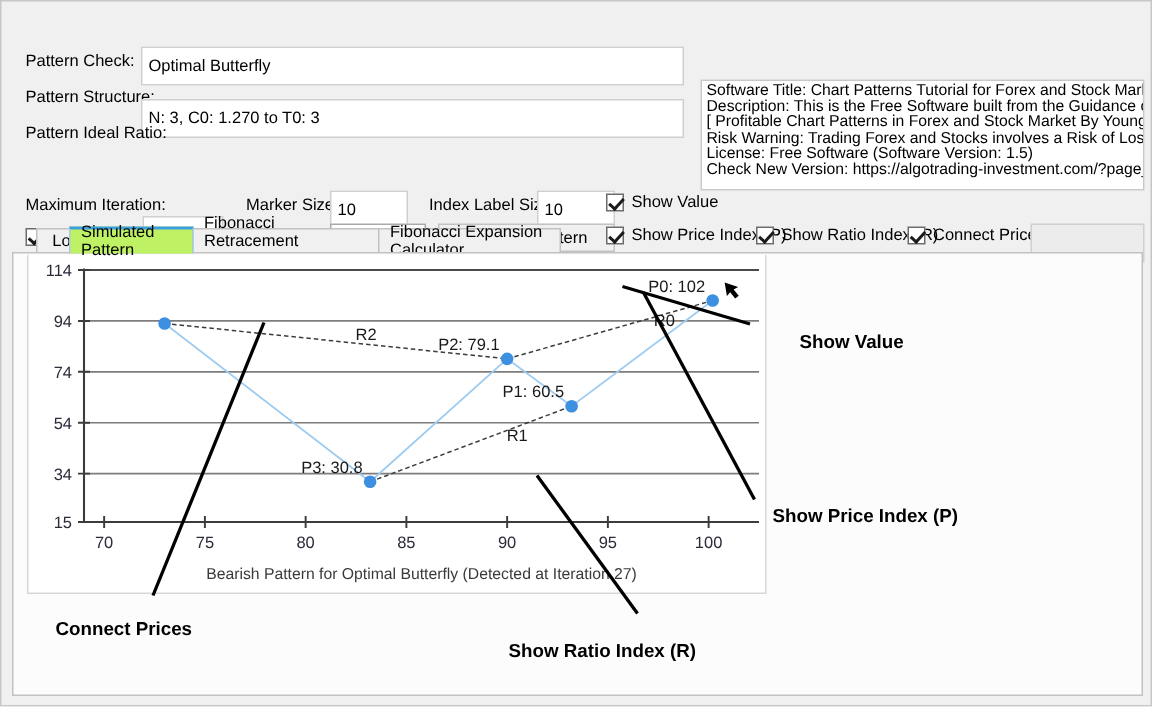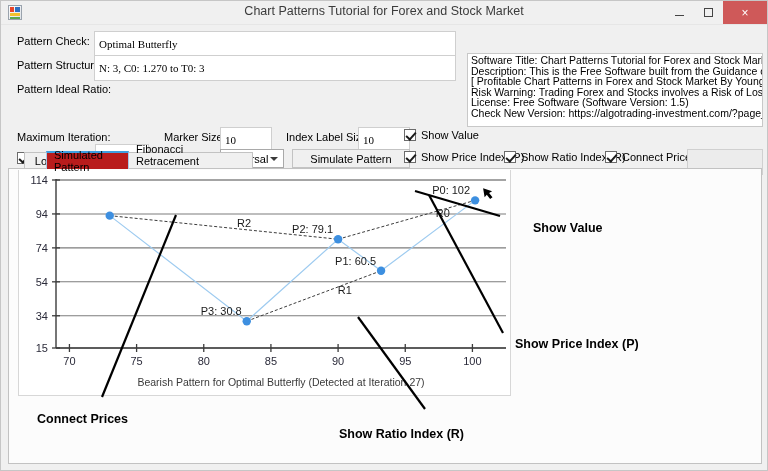--- a/index.html
+++ b/index.html
@@ -28,21 +28,21 @@
   .winbtn{width:29px;height:23px;display:flex;align-items:center;justify-content:center;
           color:#444;font-size:11px;}
   .winbtn.close{width:44px;background:#cf5959;color:#fff;font-size:12px;}
   .minglyph{display:block;width:9px;height:1px;background:#444;margin-top:6px;}
   .maxglyph{display:block;width:9px;height:9px;border:1px solid #444;box-sizing:border-box;}
 
   
   .form{position:absolute;left:0;top:23px;width:768px;height:125px;}
   .lbl{position:absolute;font-size:11px;color:#000;white-space:nowrap;}
   .txt{position:absolute;background:#fff;border:1px solid #cfcfcf;
-       box-sizing:border-box;font-family:Liberation Serif, serif;font-size:11px;
+       box-sizing:border-box;font-family:Liberation Sans, sans-serif;font-size:11px;
        padding:12px 4px;color:#000;white-space:nowrap;overflow:hidden;
        display:flex;align-items:center;}
   .txt.disabled{background:#ececec;border:1px solid #d0d0d0;}
 
   .infobox{position:absolute;left:466px;top:29px;width:296px;height:74px;
            background:#fff;border:1px solid #c8c8c8;box-sizing:border-box;
            padding:1px 3px;overflow:hidden;}
   .infobox div{font-size:10.5px;line-height:10.6px;white-space:nowrap;color:#000;}
 
   .cb{position:absolute;display:flex;align-items:center;white-space:nowrap;font-size:11px;}
@@ -59,63 +59,45 @@
 
   .btn{position:absolute;background:#f0f0f0;border:1px solid #c3c3c3;box-sizing:border-box;
        display:flex;align-items:center;justify-content:center;font-size:11px;color:#000;}
 
   
   .tabstrip{position:absolute;left:7px;top:150px;width:754px;height:18px;}
   .tab{position:absolute;top:1px;height:17px;background:#f0f0f0;
        border:1px solid #c2c2c2;border-bottom:none;box-sizing:border-box;
        display:flex;align-items:center;justify-content:center;padding:0 7px;
        font-size:11px;color:#000;}
-  .tab.active{top:0;height:18px;background:#b91c1c;border-color:#a8c8e8;
+  .tab.active{top:0;height:18px;background:#bef264;border-color:#a8c8e8;
               border-top:2px solid #3e9fe0;z-index:3;}
 
   
   .tabpage{position:absolute;left:7px;top:167px;width:754px;height:296px;
            background:#fcfcfc;border:1px solid #c2c2c2;box-sizing:border-box;}
   .chartpanel{position:absolute;left:9px;top:1px;width:493px;height:226px;
               background:#fff;border:1px solid #d7d7d7;border-top:none;box-sizing:border-box;}
   svg{display:block;}
 
   .annot{position:absolute;font-weight:bold;font-size:12.5px;color:#000;white-space:nowrap;}
 </style>
 </head>
 <body>
 
 <div class="window">
 
-  <div class="titlebar">
-    <div class="title-icon">
-      <i class="ti1"></i>
-        <i class="ti2"></i>
-        <i class="ti3"></i>
-        <i class="ti4"></i>
-    </div>
-    <div class="title-text">Chart Patterns Tutorial for Forex and Stock Market</div>
-    <div class="winbtns">
-      <div class="winbtn">
-          <span class="minglyph"></span>
-        </div>
-      <div class="winbtn">
-          <span class="maxglyph"></span>
-        </div>
-      <div class="winbtn close">×</div>
-    </div>
-  </div>
 
   <div class="form">
 
     <div class="lbl" style="left:16px;top:11px;">Pattern Check:</div>
     <div class="txt" style="left:93px;top:7px;width:362px;height:18px;">Optimal Butterfly</div>
 
     <div class="lbl" style="left:16px;top:35px;">Pattern Structure:</div>
-    <div class="txt" style="left:93px;top:31px;width:362px;height:18px;">N: 3, C0: 1.270 to T0: 3</div>
+    <div class="txt" style="left:93px;top:42px;width:362px;height:18px;">N: 3, C0: 1.270 to T0: 3</div>
 
     <div class="lbl" style="left:16px;top:59px;">Pattern Ideal Ratio:</div>
 
     <div class="lbl" style="left:16px;top:107px;">Maximum Iteration:</div>
     <div class="txt" style="left:94px;top:120px;width:54px;height:36px;">10000</div>
 
     <div class="lbl" style="left:163px;top:107px;">Marker Size:</div>
     <div class="txt" style="left:219px;top:103px;width:52px;height:18px;">10</div>
 
     <div class="lbl" style="left:285px;top:107px;">Index Label Size:</div>
@@ -160,20 +142,21 @@
       <div>Risk Warning: Trading Forex and Stocks involves a Risk of Loss</div>
       <div>License: Free Software  (Software Version: 1.5)</div>
       <div>Check New Version: https://algotrading-investment.com/?page_id=220147</div>
     </div>
   </div>
 
   <div class="tabstrip">
     <div class="tab" style="left:16px;width:40px;">Log</div>
     <div class="tab active" style="left:38px;width:83px;">Simulated Pattern</div>
     <div class="tab" style="left:120px;width:125px;">Fibonacci Retracement Calculator</div>
+    <div class="tab" style="left:244px;width:122px;">Fibonacci Expansion Calculator</div>
   </div>
 
   <div class="tabpage">
 
     <div class="chartpanel">
       <svg id="chart-svg" width="491" height="224" viewBox="0 0 491 224">
           <line x1="37" y1="178" x2="487" y2="178" stroke="#7d7d7d" stroke-width="1.1"></line>
           <line x1="37" y1="145.75757575757575" x2="487" y2="145.75757575757575" stroke="#7d7d7d" stroke-width="1.1"></line>
           <line x1="37" y1="111.81818181818183" x2="487" y2="111.81818181818183" stroke="#7d7d7d" stroke-width="1.1"></line>
           <line x1="37" y1="77.87878787878789" x2="487" y2="77.87878787878789" stroke="#7d7d7d" stroke-width="1.1"></line>

